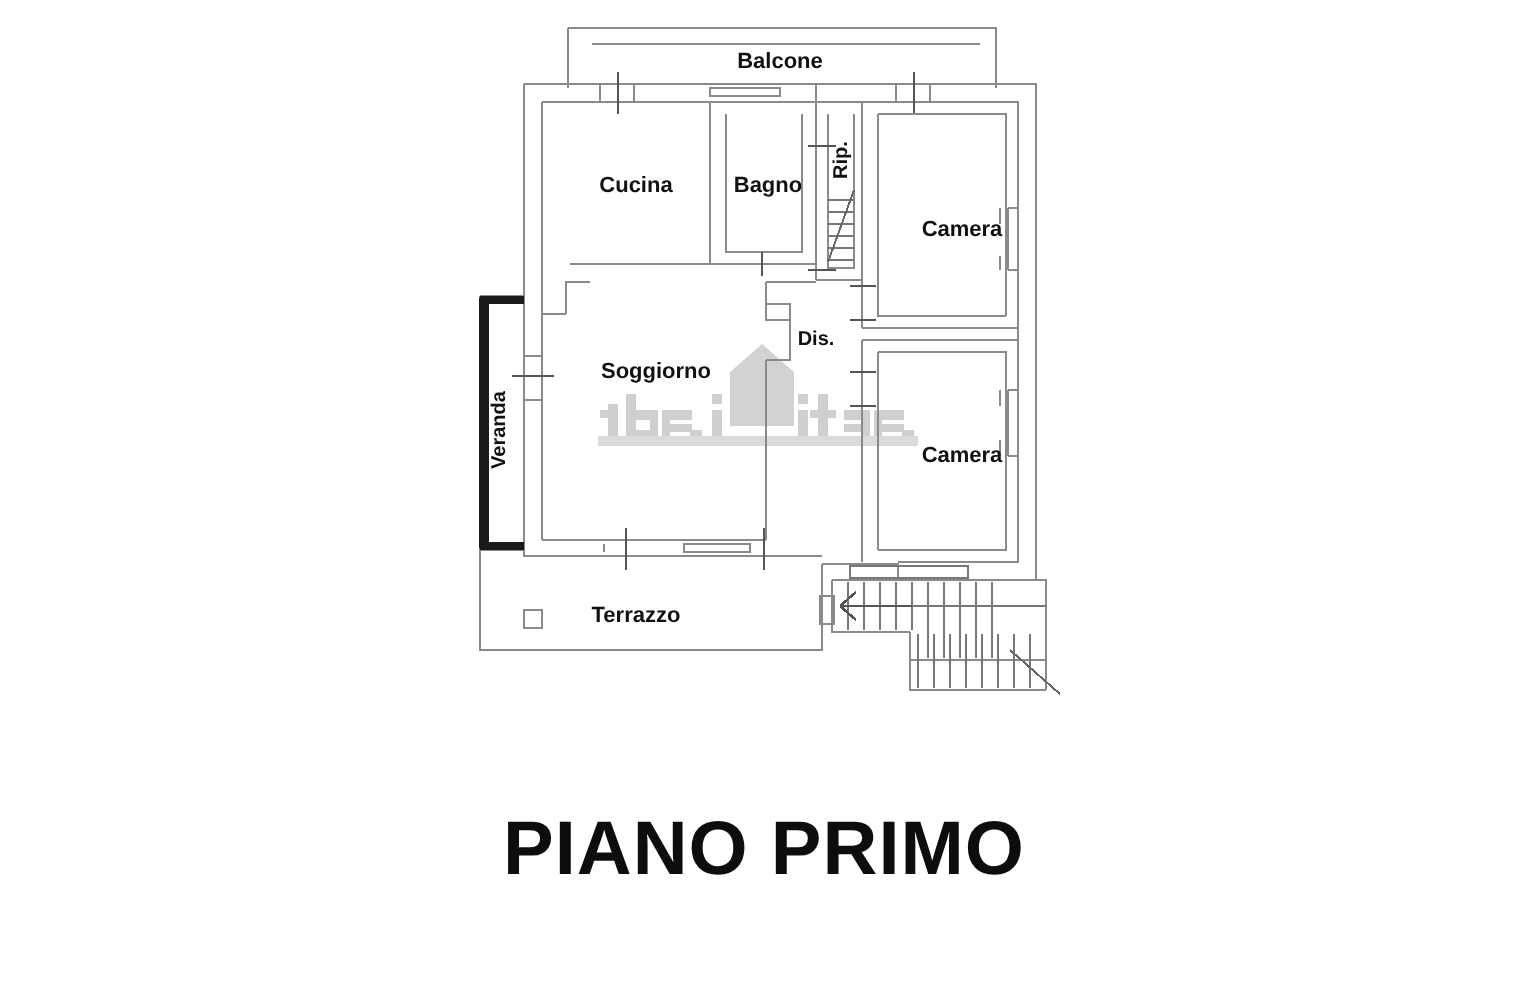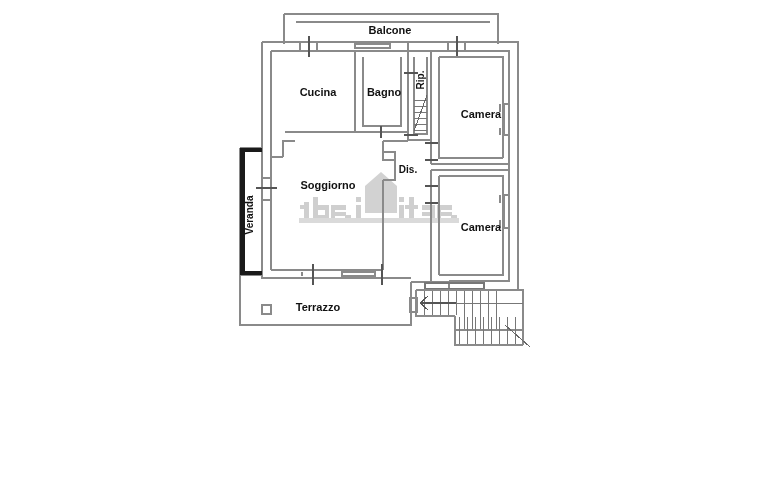--- a/index.html
+++ b/index.html
@@ -293,14 +293,15 @@
 
       <text class="room-label" x="481" y="228" font-size="11">Camera</text>
 
       <text class="room-label" x="250" y="215" font-size="10" transform="rotate(-90 250 215)">Veranda</text>
 
       <text class="room-label" x="318" y="308" font-size="11">Terrazzo</text>
     </g>
 
   </svg>
 
+  <div class="plan-title">PIANO PRIMO</div>
 
 </div>
 
 </body></html>

